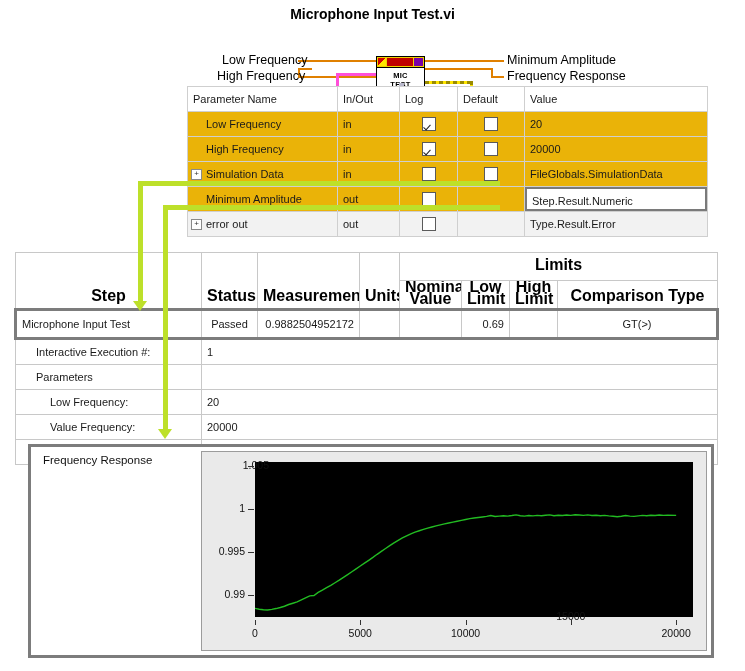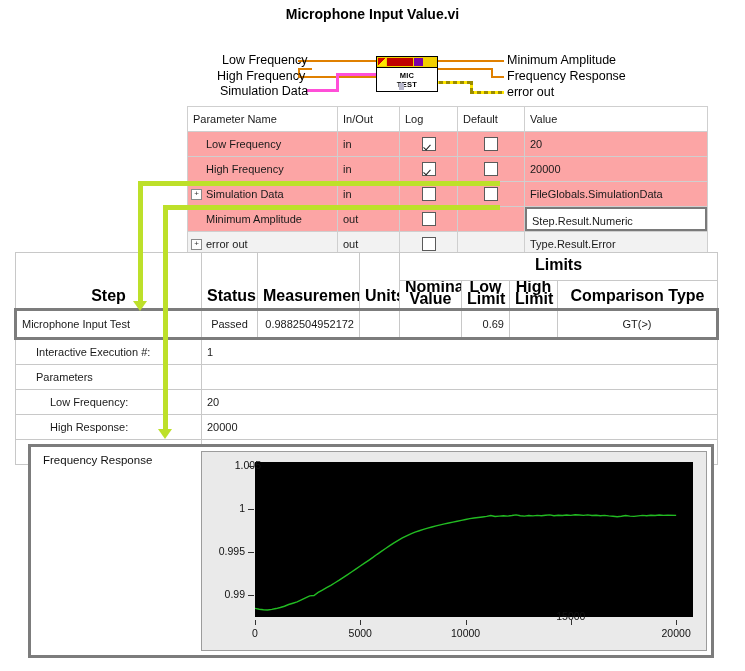--- a/index.html
+++ b/index.html
@@ -20,21 +20,21 @@
     text-align:center;
     font-weight:bold;font-size:14px;color:#000;
   }
 
   
   #vi-diagram{left:0;top:26px;width:745px;height:58px;}
   #vi-diagram .lbl{
     position:absolute;font-size:12.5px;color:#000;white-space:nowrap;
   }
   #vi-icon{
-    position:absolute;left:376px;top:30px;width:62px;height:36px;
+    position:absolute;left:376px;top:30px;width:49px;height:36px;
     border:1px solid #000;background:#ffffff;box-sizing:border-box;
   }
   #vi-icon .banner{
     height:11px;width:100%;
     background:#f2d000;
     border-bottom:1px solid #000;
     box-sizing:border-box;
     position:relative;overflow:hidden;
   }
   #vi-icon .banner .b1{position:absolute;left:1px;top:1px;width:8px;height:8px;
@@ -62,21 +62,21 @@
     font-weight:normal;
     font-size:11px;
     padding:0 5px;
     height:24px;
     color:#1a1a1a;
     overflow:hidden;white-space:nowrap;
   }
 
   
   #param-table-wrap{left:187px;top:86px;}
-  #param-table{width:520px;background:#fca5a5;margin-top:20px;}
+  #param-table{width:520px;background:#eab308;}
   #param-table th{
     background:#ffffff;text-align:left;border-top:1px solid #cfcfcf;
   }
   #param-table tr.alt td{background:#f2f2f2;}
   #param-table td.pname{padding-left:18px;position:relative;}
   #param-table td.center{text-align:center;}
   .expander{
     position:absolute;left:3px;top:7px;width:9px;height:9px;
     border:1px solid #8a8a8a;background:#fff;
     font-size:8px;line-height:8px;text-align:center;color:#333;
@@ -151,21 +151,21 @@
   .garrow{position:absolute;background:#bde02a;}
   .gahead{
     position:absolute;width:0;height:0;
     border-left:7px solid transparent;border-right:7px solid transparent;
     border-top:10px solid #bde02a;
   }
 </style>
 </head>
 <body>
 
-<div class="abs" id="vi-title">Microphone Input Value.vi</div>
+<div class="abs" id="vi-title">Microphone Input Test.vi</div>
 
 <div class="abs" id="vi-diagram">
 
   <div class="wire orange abs" style="left:298px;top:34px;width:78px;height:2px;"></div>
   <div class="wire orange abs" style="left:300px;top:50px;width:76px;height:2px;"></div>
   <div class="wire orange abs" style="left:298px;top:42px;width:2px;height:10px;"></div>
   <div class="wire orange abs" style="left:298px;top:42px;width:14px;height:2px;"></div>
 
   <div class="wire pink abs" style="left:306px;top:63px;width:32px;height:3px;"></div>
   <div class="wire pink abs" style="left:336px;top:47px;width:3px;height:19px;"></div>
@@ -309,21 +309,21 @@
         </tr>
         <tr>
           <td class="ind1">Parameters</td>
           <td colspan="7"></td>
         </tr>
         <tr>
           <td class="ind2">Low Frequency:</td>
           <td colspan="7">20</td>
         </tr>
         <tr>
-          <td class="ind2">High Response:</td>
+          <td class="ind2">Value Frequency:</td>
           <td colspan="7">20000</td>
         </tr>
         <tr>
           <td class="ind1">TestResults/Data</td>
           <td colspan="7"></td>
         </tr>
       </tbody>
   </table>
 </div>
 
@@ -337,21 +337,21 @@
         <polyline id="plot-line" fill="none" stroke="#22bb22" stroke-width="1.4" points="0.00,146.39 4.21,147.25 8.42,147.68 12.63,147.94 16.85,147.42 21.06,146.56 25.27,145.53 29.48,144.24 33.69,142.51 37.90,141.22 42.12,139.93 46.33,137.95 50.54,135.88 54.75,133.90 58.96,133.47 63.17,130.46 67.38,128.13 71.60,125.72 75.81,123.31 80.02,120.73 84.23,118.14 88.44,115.39 92.65,112.63 96.87,109.79 101.08,106.95 105.29,104.02 109.50,101.18 113.71,98.34 117.92,95.41 122.13,92.31 126.35,89.38 130.56,86.54 134.77,83.70 138.98,80.94 143.19,78.36 147.40,75.95 151.62,73.88 155.83,71.90 160.04,70.18 164.25,68.72 168.46,67.34 172.67,66.13 176.88,65.01 181.10,63.89 185.31,62.86 189.52,61.83 193.73,60.97 197.94,60.11 202.15,59.24 206.37,58.38 210.58,57.52 214.79,56.66 219.00,55.97 223.21,55.46 227.42,54.94 231.63,54.42 235.85,53.56 240.06,54.42 244.27,54.08 248.48,53.73 252.69,54.08 256.90,53.56 261.12,52.87 265.33,53.73 269.54,54.08 273.75,53.56 277.96,53.91 282.17,53.39 286.38,53.73 290.60,53.22 294.81,52.87 299.02,53.73 303.23,53.22 307.44,53.56 311.65,53.04 315.87,53.39 320.08,52.70 324.29,53.04 328.50,53.39 332.71,52.87 336.92,53.56 341.13,53.22 345.35,53.73 349.56,53.39 353.77,53.91 357.98,54.25 362.19,54.77 366.40,54.25 370.62,53.56 374.83,54.08 379.04,54.42 383.25,53.91 387.46,53.39 391.67,53.73 395.88,53.22 400.10,53.56 404.31,53.04 408.52,53.39 412.73,53.22 421.15,53.39"></polyline>
       </svg>
     </div>
     <div id="axes-layer">
         <div class="ytick" style="top: 136.472px; left: 0px; width: 43px;">0.99</div>
         <div class="ytickmark" style="top: 143.472px; left: 46px;"></div>
         <div class="ytick" style="top: 93.4167px; left: 0px; width: 43px;">0.995</div>
         <div class="ytickmark" style="top: 100.417px; left: 46px;"></div>
         <div class="ytick" style="top: 50.3611px; left: 0px; width: 43px;">1</div>
         <div class="ytickmark" style="top: 57.3611px; left: 46px;"></div>
-        <div class="ytick" style="top: 7.30556px; left: 16px; width: 43px;">1.005</div>
+        <div class="ytick" style="top: 7.30556px; left: 0px; width: 43px; padding-left: 24px;">1.005</div>
         <div class="ytickmark" style="top: 14.3056px; left: 46px;"></div>
         <div class="xtickmark" style="left: 53px; top: 168px;"></div>
         <div class="xtick" style="left: 28px; top: 175px;">0</div>
         <div class="xtickmark" style="left: 158.288px; top: 168px;"></div>
         <div class="xtick" style="left: 133.288px; top: 175px;">5000</div>
         <div class="xtickmark" style="left: 263.577px; top: 168px;"></div>
         <div class="xtick" style="left: 238.577px; top: 175px;">10000</div>
         <div class="xtickmark" style="left: 368.865px; top: 168px;"></div>
         <div class="xtick" style="left: 343.865px; top: 158px;">15000</div>
         <div class="xtickmark" style="left: 474.154px; top: 168px;"></div>

